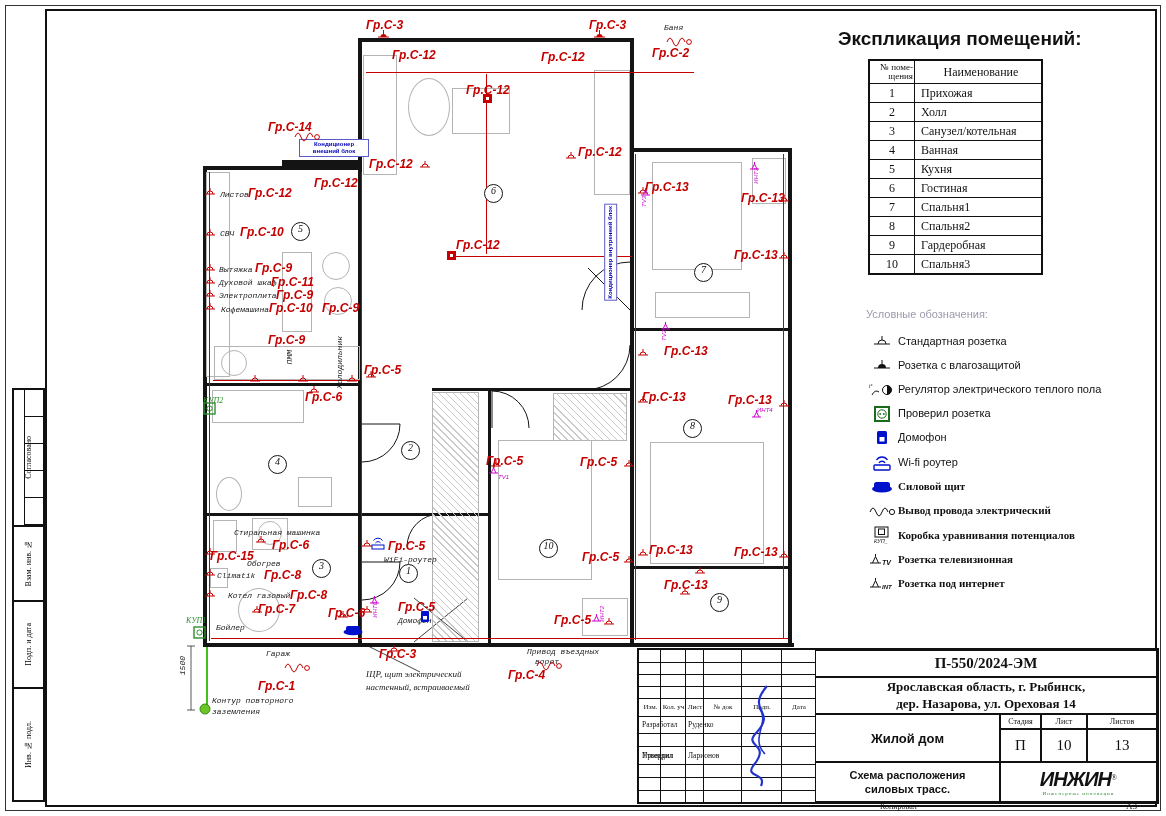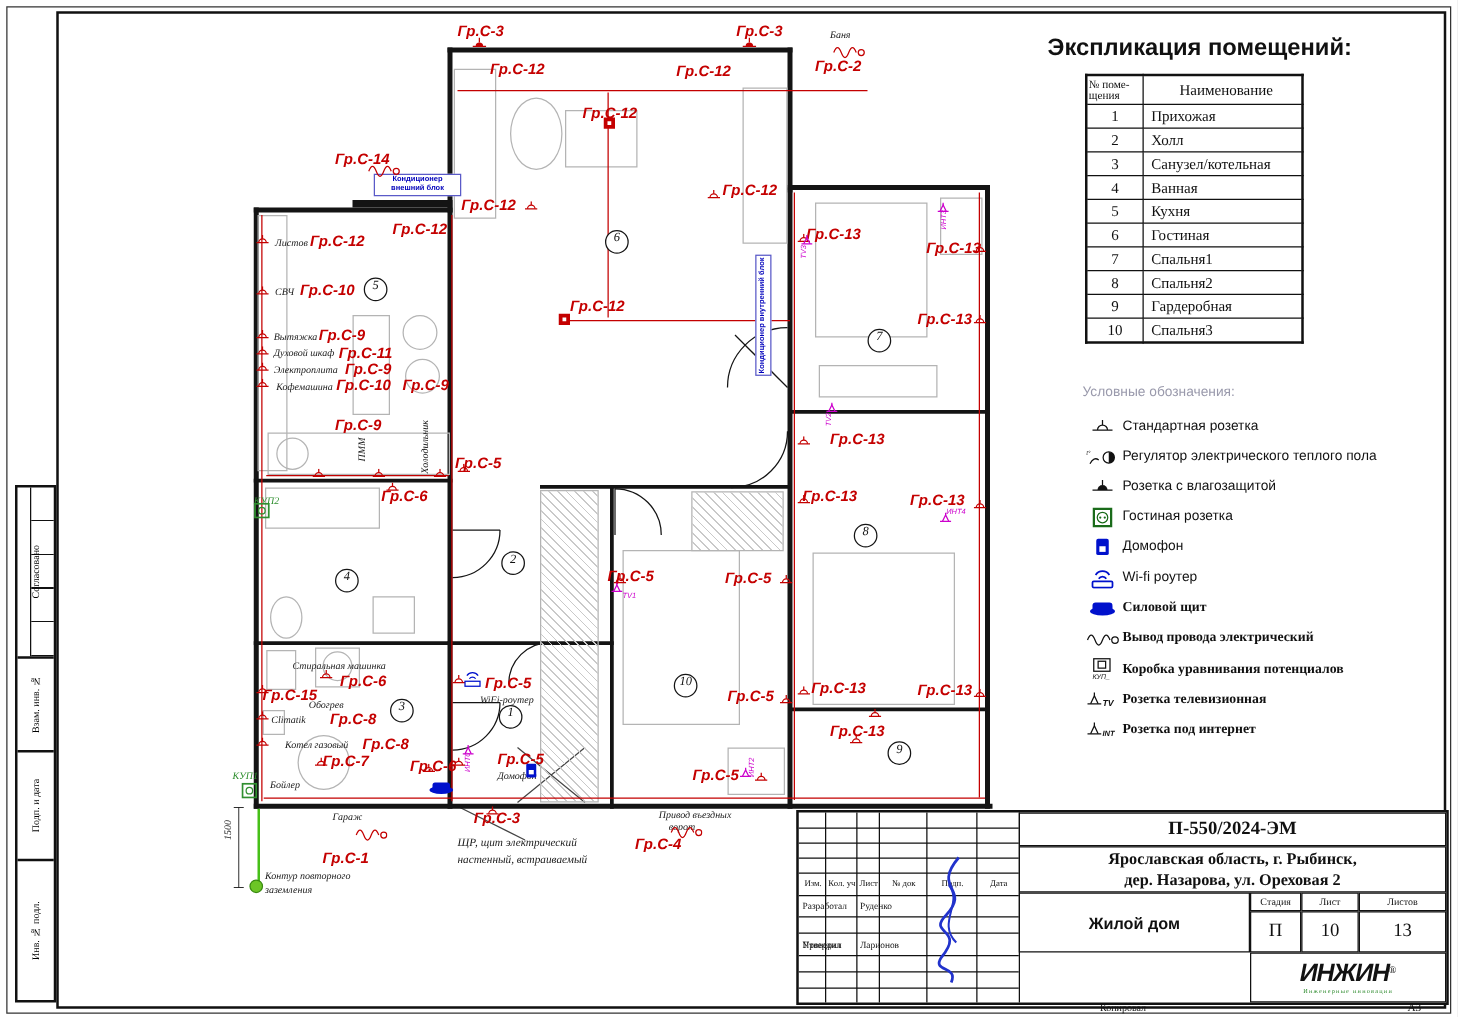--- a/index.html
+++ b/index.html
@@ -21,39 +21,39 @@
   .rl{position:absolute;background:#c40000;}
   .f{position:absolute;border:1px solid #b4b4b4;background:transparent;box-sizing:border-box;}
   .ell{border-radius:50%;}
   .hatch{background:repeating-linear-gradient(45deg,transparent,transparent 4px,#c9c9c9 4px,#c9c9c9 5px);}
   .vstripes{background:repeating-linear-gradient(90deg,transparent,transparent 22px,#141414 22px,#141414 24px);border:1.5px solid #141414;}
   .gl{position:absolute;background:#46c018;}
   .ov{position:absolute;left:0;top:0;pointer-events:none;}
 
   .lbl{position:absolute;line-height:1.05;white-space:nowrap;}
   .lbl.r{color:#c40000;font-style:italic;font-weight:bold;font-size:12px;font-family:"Liberation Sans",sans-serif;}
-  .lbl.b{color:#1a1a1a;font-style:italic;font-size:8px;font-family:Liberation Serif, serif;}
+  .lbl.b{color:#1a1a1a;font-style:italic;font-size:8px;font-family:Liberation Mono, monospace;}
   .lbl.b2{color:#1a1a1a;font-style:italic;font-size:9px;font-family:"Liberation Serif",serif;}
   .lbl.g{color:#2f8f2f;font-style:italic;font-size:8px;font-family:"Liberation Serif",serif;}
   .lbl.m{color:#cc00cc;font-style:italic;font-size:6px;font-family:"Liberation Sans",sans-serif;}
   .lbl.bl{color:#0000bb;font-weight:bold;font-size:6px;border:1px solid #5a5ac8;background:#fff;
           padding:1px 2px;text-align:center;white-space:normal;line-height:1.2;}
   .lbl.v{writing-mode:vertical-rl;transform:rotate(180deg);}
   .rc{position:absolute;width:17px;height:17px;border:1px solid #141414;border-radius:50%;
       text-align:center;line-height:17px;font:italic 10px "Liberation Serif",serif;color:#111;background:#fff;}
   .mk{position:absolute;line-height:0;}
 
   
   .expl{position:absolute;left:838px;top:28px;}
   .expl-title{font-weight:bold;font-size:19px;color:#111;margin-bottom:9px;}
   .expl table{border-collapse:collapse;margin-left:30px;border:2px solid #111;}
   .expl td{border:1px solid #111;font-family:"Liberation Serif",serif;font-size:12px;color:#111;}
   .expl td.c1{width:42px;text-align:center;}
   .expl td.c2{width:120px;padding:0 0 0 6px;}
-  .expl tr.hd td.c1{font-size:9px;line-height:1;padding:2px 1px;text-align:left;}
+  .expl tr.hd td.c1{font-size:9px;line-height:1;padding:2px 1px;text-align:right;}
   .expl tr.hd td.c2{text-align:center;font-size:12px;}
   .expl tr.rw td{height:16px;}
 
   
   .legend{position:absolute;left:866px;top:308px;width:260px;}
   .legend-title{font-size:11px;color:#9a9aac;margin-bottom:13px;}
   .li{display:flex;align-items:center;margin-bottom:7px;min-height:17px;}
   .li .ic{flex:0 0 32px;display:flex;justify-content:center;align-items:center;}
   .li .lt{font-size:11px;color:#111;line-height:1.15;}
   .li.serif .lt{font-family:"Liberation Serif",serif;font-weight:bold;}
@@ -608,49 +608,49 @@
             <svg width="20" height="14">
               <line x1="2" y1="9" x2="18" y2="9" stroke="#111"></line>
               <path d="M6,9 A4,4 0 0 1 14,9" fill="none" stroke="#111"></path>
               <line x1="10" y1="5" x2="10" y2="1" stroke="#111"></line>
             </svg>
           </span>
           <span class="lt">Стандартная розетка</span>
         </div>
         <div class="li">
           <span class="ic">
+            <svg width="20" height="14">
+              <line x1="2" y1="9" x2="18" y2="9" stroke="#111"></line>
+              <path d="M6,9 A4,4 0 0 1 14,9 Z" fill="#111"></path>
+              <line x1="10" y1="5" x2="10" y2="1" stroke="#111"></line>
+            </svg>
+          </span>
+          <span class="lt">Розетка с влагозащитой</span>
+        </div>
+        <div class="li">
+          <span class="ic">
             <svg width="26" height="16">
               <text x="0" y="6" font-size="5" font-style="italic" fill="#111">t°</text>
               <path d="M3,13 q3,-6 7,-3" stroke="#111" fill="none"></path>
               <circle cx="18" cy="8" r="4.5" fill="none" stroke="#111"></circle>
               <path d="M18,3.5 a4.5,4.5 0 0 1 0,9 Z" fill="#111"></path>
             </svg>
           </span>
           <span class="lt">Регулятор электрического теплого пола</span>
         </div>
         <div class="li">
           <span class="ic">
-            <svg width="20" height="14">
-              <line x1="2" y1="9" x2="18" y2="9" stroke="#111"></line>
-              <path d="M6,9 A4,4 0 0 1 14,9 Z" fill="#111"></path>
-              <line x1="10" y1="5" x2="10" y2="1" stroke="#111"></line>
-            </svg>
-          </span>
-          <span class="lt">Розетка с влагозащитой</span>
-        </div>
-        <div class="li">
-          <span class="ic">
             <svg width="16" height="16">
               <rect x="1" y="1" width="14" height="14" fill="none" stroke="#1a6b1a" stroke-width="2"></rect>
               <circle cx="8" cy="8" r="4.2" fill="none" stroke="#1a6b1a"></circle>
               <circle cx="6.2" cy="8" r="0.9" fill="#1a6b1a"></circle>
               <circle cx="9.8" cy="8" r="0.9" fill="#1a6b1a"></circle>
             </svg>
           </span>
-          <span class="lt">Гостиная розетка</span>
+          <span class="lt">Проверил розетка</span>
         </div>
         <div class="li">
           <span class="ic">
             <svg width="12" height="15">
               <rect x="1" y="1" width="10" height="13" rx="1.5" fill="#0011cc"></rect>
               <rect x="3.5" y="7" width="5" height="4.5" fill="#fff"></rect>
             </svg>
           </span>
           <span class="lt">Домофон</span>
         </div>
@@ -715,29 +715,33 @@
           <span class="lt">Розетка под интернет</span>
         </div>
       </div>
   </div>
 
   <div class="tb">
     <div class="vl" style="left:176px;top:0;height:152px"></div>
     <div class="tc" style="left:176px;top:0;width:342px;height:27px;font-weight:bold;font-size:15px">П-550/2024-ЭМ</div>
     <div class="tc" style="left:176px;top:27px;width:342px;height:37px;font-weight:bold;font-size:13px;flex-direction:column;line-height:1.25">
       <span>Ярославская область, г. Рыбинск,</span>
-      <span>дер. Назарова, ул. Ореховая 2</span>
+      <span>дер. Назарова, ул. Ореховая 14</span>
     </div>
     <div class="tc" style="left:176px;top:64px;width:185px;height:48px;font-weight:bold;font-size:13px;font-family:'Liberation Sans',sans-serif">Жилой дом</div>
     <div class="tc" style="left:361px;top:64px;width:41px;height:15px;font-size:8px">Стадия</div>
     <div class="tc" style="left:402px;top:64px;width:46px;height:15px;font-size:8px">Лист</div>
     <div class="tc" style="left:448px;top:64px;width:70px;height:15px;font-size:8px">Листов</div>
     <div class="tc" style="left:361px;top:79px;width:41px;height:33px;font-size:15px">П</div>
     <div class="tc" style="left:402px;top:79px;width:46px;height:33px;font-size:15px">10</div>
     <div class="tc" style="left:448px;top:79px;width:70px;height:33px;font-size:15px">13</div>
+    <div class="tc" style="left:176px;top:112px;width:185px;height:40px;font-weight:bold;font-size:11px;font-family:'Liberation Sans',sans-serif;flex-direction:column;line-height:1.3">
+      <span>Схема расположения</span>
+      <span>силовых трасс.</span>
+    </div>
     <div class="tc" style="left:361px;top:112px;width:157px;height:40px;flex-direction:column">
       <div><span class="logo-main">ИНЖИН</span><span class="logo-reg">®</span></div>
       <div class="logo-sub">Инженерные инновации</div>
     </div>
 
     <div class="hl" style="left:0;top:12px;width:176px"></div>
     <div class="hl" style="left:0;top:24px;width:176px"></div>
     <div class="hl" style="left:0;top:36px;width:176px"></div>
     <div class="hl" style="left:0;top:48px;width:176px"></div>
     <div class="hl" style="left:0;top:66px;width:176px"></div>

